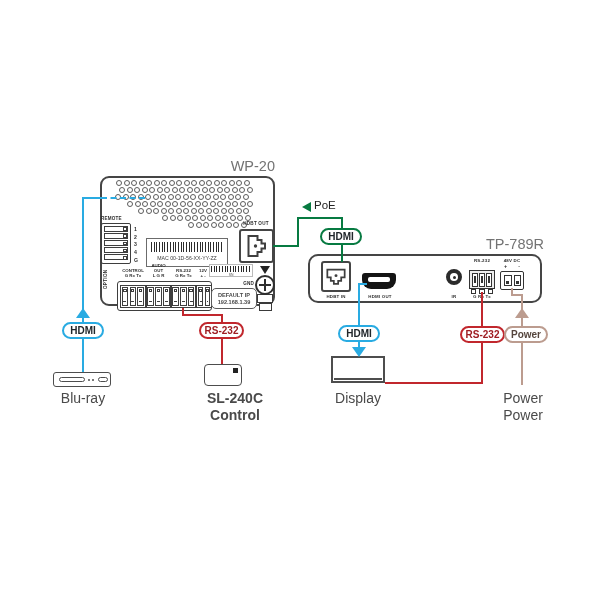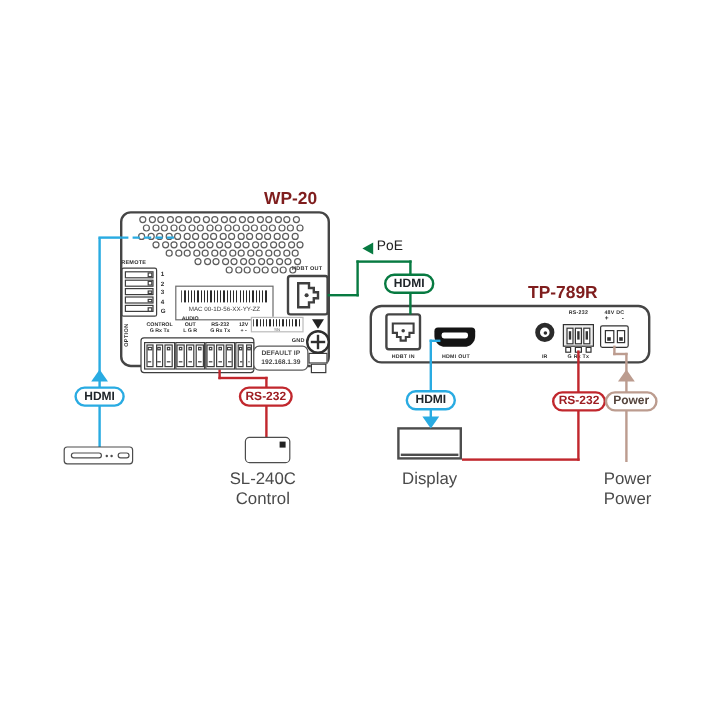--- a/index.html
+++ b/index.html
@@ -27,21 +27,21 @@
 
   .badge { position:absolute; z-index:4; background:#fff; border:2px solid #000; border-radius:10px;
            font-weight:bold; font-size:10px; line-height:13px; text-align:center; height:17px; color:#20262b; }
   .badge.b-hdmi { border-color:var(--hdmi); }
   .badge.b-hdbt { border-color:var(--hdbt); }
   .badge.b-rs   { border-color:var(--rs232); color:#9e1d22; }
   .badge.b-pow  { border-color:var(--powerw); color:#55453d; }
 
   .panel { position:absolute; z-index:1; background:#fff; border:2.5px solid #454545; border-radius:9px; }
 
-  .title { position:absolute; font-size:14.5px; color:#7f1d1d; text-align:left; z-index:1;font-weight:bold; }
+  .title { position:absolute; font-size:14.5px; color:#737373; text-align:right; z-index:1; }
 
   .cap { position:absolute; font-size:14px; line-height:16.5px; color:#4a4a4a; text-align:center; z-index:1; }
   .cap span { display:block; }
 
   
   .vent { position:absolute; width:6.2px; height:6.2px; border:1px solid #5c5c5c; border-radius:50%; z-index:1; }
 
   .tinylbl { position:absolute; font-size:4.6px; font-weight:bold; color:#2e2e2e; letter-spacing:.2px; z-index:2; text-align:center; }
 
   .remote-block { position:absolute; left:101px; top:223px; width:30px; height:41px;
@@ -433,26 +433,27 @@
   <div class="badge b-rs" style="left:460px; top:326px; width:45px;">RS-232</div>
   <div class="badge b-pow" style="left:504px; top:326px; width:44px;">Power</div>
 
   <div class="bluray">
     <span class="slot"></span>
     <span class="d1"></span>
       <span class="d2"></span>
     <span class="btn"></span>
   </div>
   <div class="cap" style="left:38px; top:390px; width:90px;">
+    <span>Blu-ray</span>
   </div>
 
   <div class="slbox">
     <span class="chip"></span>
   </div>
-  <div class="cap" style="left:164px; top:390px; width:110px;">
+  <div class="cap" style="left:180px; top:390px; width:110px;font-weight:bold;">
     <span>SL-240C</span>
     <span>Control</span>
   </div>
 
   <div class="dispbox">
     <span class="base"></span>
   </div>
   <div class="cap" style="left:318px; top:390px; width:80px;">
     <span>Display</span>
   </div>

